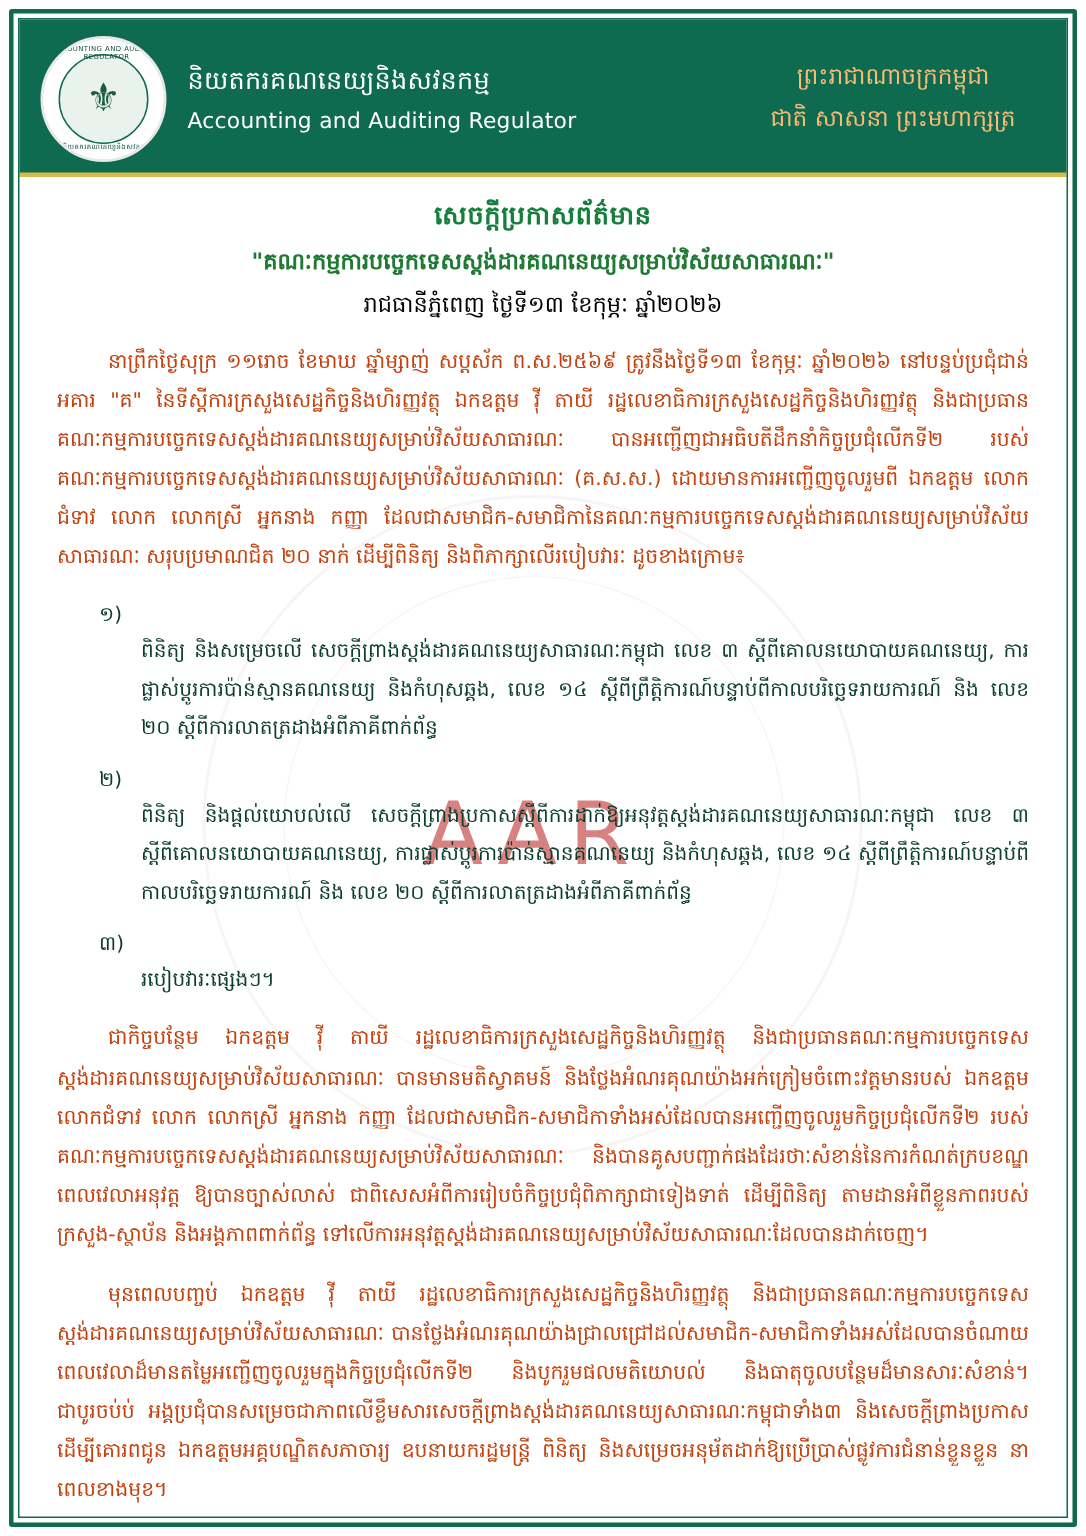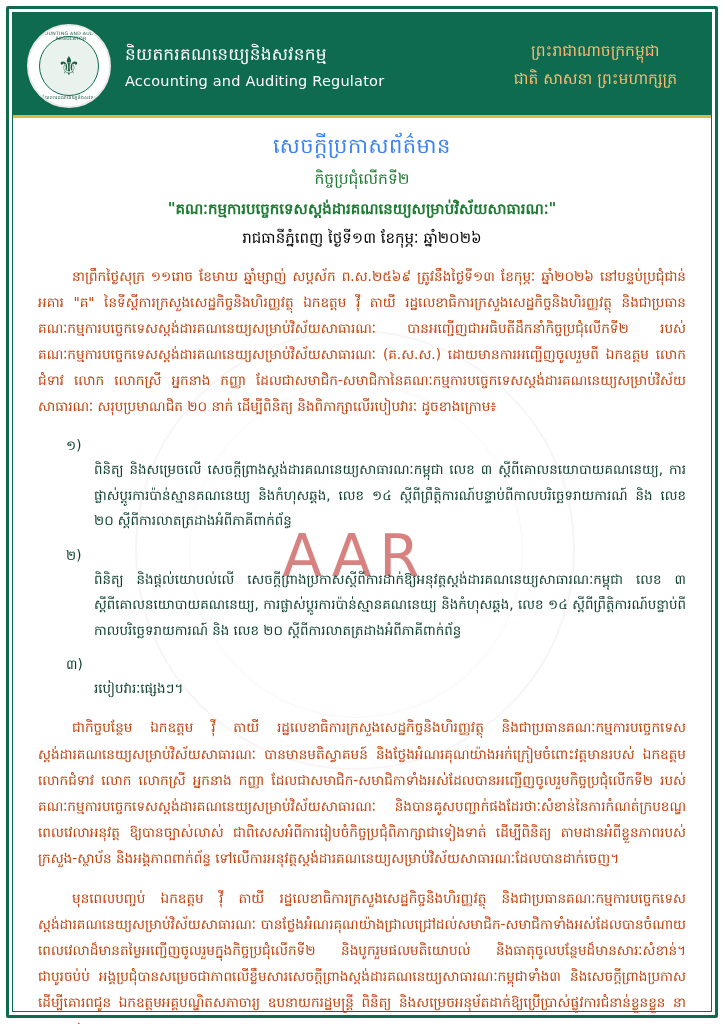--- a/index.html
+++ b/index.html
@@ -132,23 +132,23 @@
   
   .content {
     position: absolute;
     left: 38px; top: 132px;
     width: 648px;
     color: #0b3d2c;
   }
 
   .title-block { text-align: center; }
   .doc-title {
-    color: #3b82f6;
-    font-size: 21px;
-    font-weight: normal;
+    color: #15803d;
+    font-size: 17px;
+    font-weight: bold;
     letter-spacing: .5px;
   }
   .doc-sub1 {
     color: #1f7a34;
     font-size: 15.5px;
     margin-top: 6px;
   }
   .doc-sub2 {
     color: #1f7a34;
     font-size: 15px;
@@ -217,21 +217,20 @@
   </div>
 
   <div class="watermark">
     <div class="wm-text">AAR</div>
   </div>
 
   <div class="content">
 
     <div class="title-block">
       <div class="doc-title">សេចក្តីប្រកាសព័ត៌មាន</div>
-      <div class="doc-sub1">កិច្ចប្រជុំលើកទី២</div>
       <div class="doc-sub2">"គណៈកម្មការបច្ចេកទេសស្តង់ដារគណនេយ្យសម្រាប់វិស័យសាធារណៈ"</div>
       <div class="doc-sub3">រាជធានីភ្នំពេញ ថ្ងៃទី១៣ ខែកុម្ភៈ ឆ្នាំ២០២៦</div>
     </div>
 
     <p class="para">នាព្រឹកថ្ងៃសុក្រ ១១រោច ខែមាឃ ឆ្នាំម្សាញ់ សប្តស័ក ព.ស.២៥៦៩ ត្រូវនឹងថ្ងៃទី១៣ ខែកុម្ភៈ ឆ្នាំ២០២៦ នៅបន្ទប់ប្រជុំជាន់ អគារ "គ" នៃទីស្តីការក្រសួងសេដ្ឋកិច្ចនិងហិរញ្ញវត្ថុ ឯកឧត្តម វ៉ី តាយី រដ្ឋលេខាធិការក្រសួងសេដ្ឋកិច្ចនិងហិរញ្ញវត្ថុ និងជាប្រធានគណៈកម្មការបច្ចេកទេសស្តង់ដារគណនេយ្យសម្រាប់វិស័យសាធារណៈ បានអញ្ជើញជាអធិបតីដឹកនាំកិច្ចប្រជុំលើកទី២ របស់គណៈកម្មការបច្ចេកទេសស្តង់ដារគណនេយ្យសម្រាប់វិស័យសាធារណៈ (គ.ស.ស.) ដោយមានការអញ្ជើញចូលរួមពី ឯកឧត្តម លោកជំទាវ លោក លោកស្រី អ្នកនាង កញ្ញា ដែលជាសមាជិក-សមាជិកានៃគណៈកម្មការបច្ចេកទេសស្តង់ដារគណនេយ្យសម្រាប់វិស័យសាធារណៈ សរុបប្រមាណជិត ២០ នាក់ ដើម្បីពិនិត្យ និងពិភាក្សាលើរបៀបវារៈ ដូចខាងក្រោម៖</p>
 
     <div class="list">
       <div class="list-row">
         <div class="list-num">១)</div>
         <div class="list-text">ពិនិត្យ និងសម្រេចលើ សេចក្តីព្រាងស្តង់ដារគណនេយ្យសាធារណៈកម្ពុជា លេខ ៣ ស្តីពីគោលនយោបាយគណនេយ្យ, ការផ្លាស់ប្តូរការប៉ាន់ស្មានគណនេយ្យ និងកំហុសឆ្គង, លេខ ១៤ ស្តីពីព្រឹត្តិការណ៍បន្ទាប់ពីកាលបរិច្ឆេទរាយការណ៍ និង លេខ ២០ ស្តីពីការលាតត្រដាងអំពីភាគីពាក់ព័ន្ធ</div>

